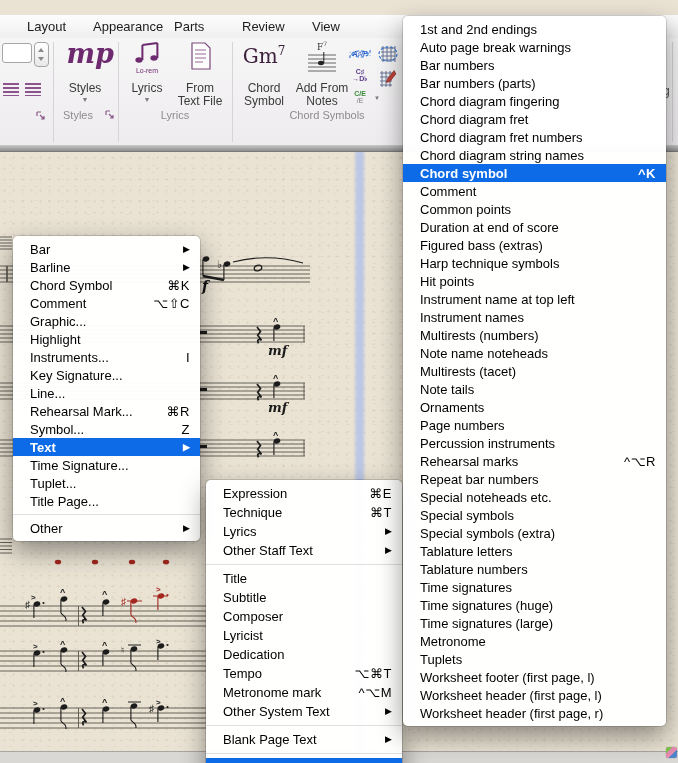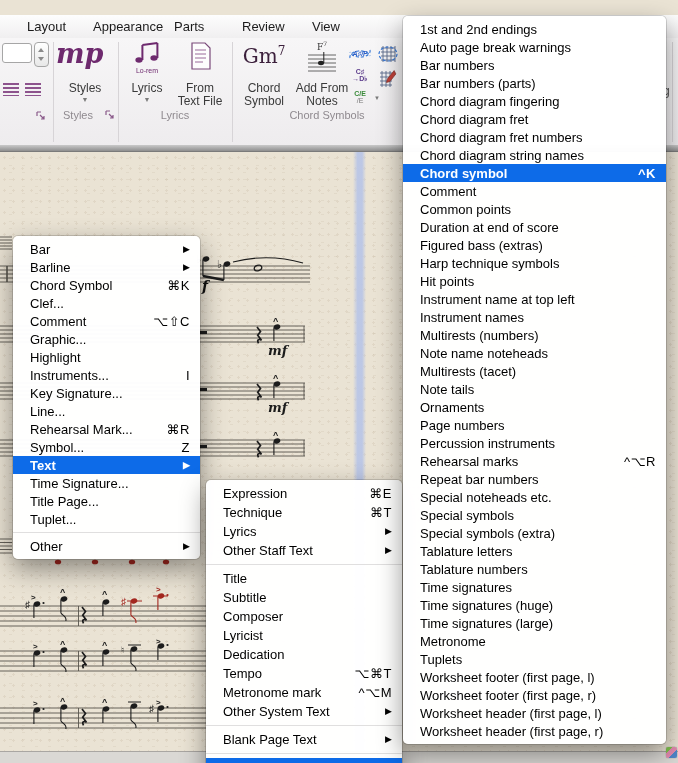--- a/index.html
+++ b/index.html
@@ -33,21 +33,21 @@
   .combo-box{position:absolute;left:2px;top:5px;width:28px;height:18px;background:#fff;
     border:1px solid #a6a6a6;border-radius:3px;}
   .stepper{position:absolute;left:34px;top:4px;width:13px;height:23px;background:linear-gradient(#fff,#e8e8e8);
     border:1px solid #a6a6a6;border-radius:4px;}
   .stepper .up,.stepper .dn{position:absolute;left:3px;width:0;height:0;border-left:3.5px solid transparent;border-right:3.5px solid transparent;}
   .stepper .up{top:5px;border-bottom:4px solid #8a8a8a;}
   .stepper .dn{bottom:5px;border-top:4px solid #8a8a8a;}
   .align-ic{position:absolute;top:45px;width:16px;height:13px;
     background:repeating-linear-gradient(#8d538d 0 2px,transparent 2px 4px);}
 
-  .mp-glyph{position:absolute;left:56px;top:0px;width:58px;text-align:left;
+  .mp-glyph{position:absolute;left:56px;top:0px;width:58px;text-align:right;
     font-family:"DejaVu Serif",serif;font-style:italic;font-weight:bold;font-size:27px;color:#6e2a6e;}
   .gm7{position:absolute;left:236px;top:6px;width:56px;text-align:center;
     font-family:"DejaVu Serif",serif;font-size:20px;color:#3c203c;}
   .gm7 sup{font-size:12px;}
   .mini-ic{position:absolute;font-size:7px;line-height:7px;text-align:center;cursor:default;}
 
   .partial-g{position:absolute;left:663px;top:84px;font-size:12px;color:#4c4c4c;z-index:5;}
   .ribbon-bottom{position:absolute;top:145px;left:0;right:0;height:6px;
     background:linear-gradient(#c9c9c9,#8e8e8e);border-bottom:1px solid #7a7a7a;z-index:5;}
 
@@ -350,23 +350,20 @@
     </div>
     <div class="row">
       <span class="lbl">Barline</span>
       <span class="arr">▶</span>
     </div>
     <div class="row">
       <span class="lbl">Chord Symbol</span>
       <span class="sc">⌘K</span>
     </div>
     <div class="row">
-      <span class="lbl">Clef...</span>
-    </div>
-    <div class="row">
       <span class="lbl">Comment</span>
       <span class="sc">⌥⇧C</span>
     </div>
     <div class="row">
       <span class="lbl">Graphic...</span>
     </div>
     <div class="row">
       <span class="lbl">Highlight</span>
     </div>
     <div class="row">
@@ -388,24 +385,24 @@
       <span class="sc">Z</span>
     </div>
     <div class="row hl">
       <span class="lbl">Text</span>
       <span class="arr">▶</span>
     </div>
     <div class="row">
       <span class="lbl">Time Signature...</span>
     </div>
     <div class="row">
+      <span class="lbl">Tuplet...</span>
+    </div>
+    <div class="row">
       <span class="lbl">Title Page...</span>
-    </div>
-    <div class="row">
-      <span class="lbl">Tuplet...</span>
     </div>
     <div class="sep"></div>
     <div class="row">
       <span class="lbl">Other</span>
       <span class="arr">▶</span>
     </div>
   </div>
 <div class="menu" id="menu2">
     <div class="row">
       <span class="lbl">Expression</span>
@@ -570,21 +567,18 @@
     <div class="row">
       <span class="lbl">Metronome</span>
     </div>
     <div class="row">
       <span class="lbl">Tuplets</span>
     </div>
     <div class="row">
       <span class="lbl">Worksheet footer (first page, l)</span>
     </div>
     <div class="row">
-      <span class="lbl">Worksheet footer (first page, r)</span>
-    </div>
-    <div class="row">
       <span class="lbl">Worksheet header (first page, l)</span>
     </div>
     <div class="row">
       <span class="lbl">Worksheet header (first page, r)</span>
     </div>
   </div>
 
 </body></html>

